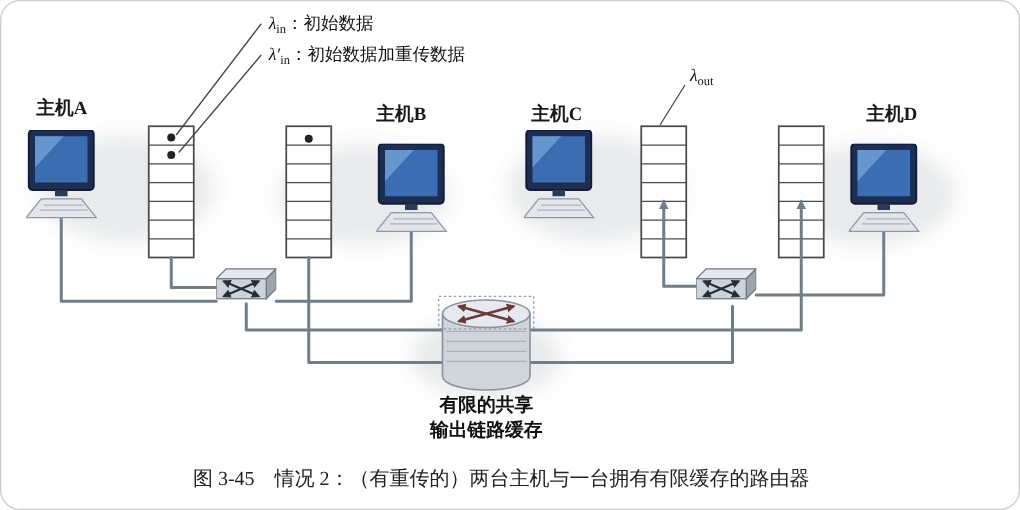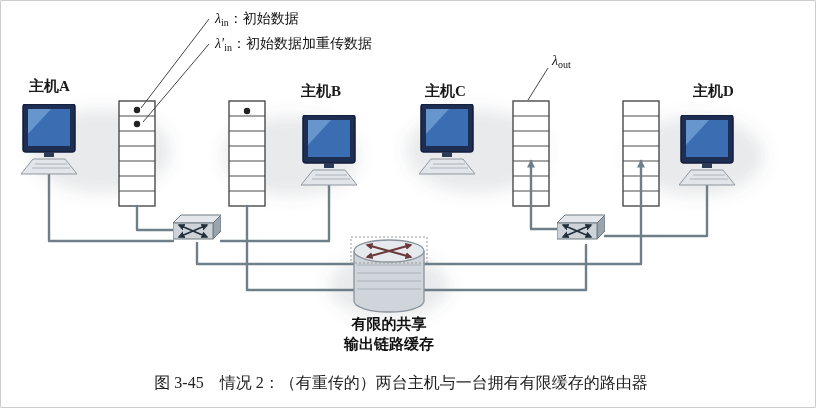--- a/index.html
+++ b/index.html
@@ -1,18 +1,18 @@
 <!DOCTYPE html>
 <html><head>
 <meta charset="utf-8">
 <style>
   html,body{margin:0;padding:0;background:#ffffff;}
   body{width:816px;height:408px;font-family:"Liberation Serif",serif;}
   .page{position:relative;width:816px;height:408px;box-sizing:border-box;
-        border:1px solid #cccccc;border-radius:1px;background:#ffffff;overflow:hidden;}
+        border:1px solid #cccccc;border-radius:16px;background:#ffffff;overflow:hidden;}
   svg{display:block;}
   .host-label{font:600 15px "Liberation Serif",serif;fill:#1a1a1a;}
   .callout{font:14px "Liberation Serif",serif;fill:#111;}
   .lam{font-style:italic;}
   .sub{font-size:10px;}
   .router-label{font:600 15px "Liberation Serif",serif;fill:#111;text-anchor:middle;}
   .caption{font:16px "Liberation Serif",serif;fill:#222;text-anchor:middle;}
   .link{stroke:#6e7f8a;stroke-width:2.4;fill:none;stroke-linecap:round;stroke-linejoin:round;}
   .leader{stroke:#444;stroke-width:1;fill:none;}
   .qbox{fill:#ffffff;stroke:#4a4a4a;stroke-width:1.4;}

